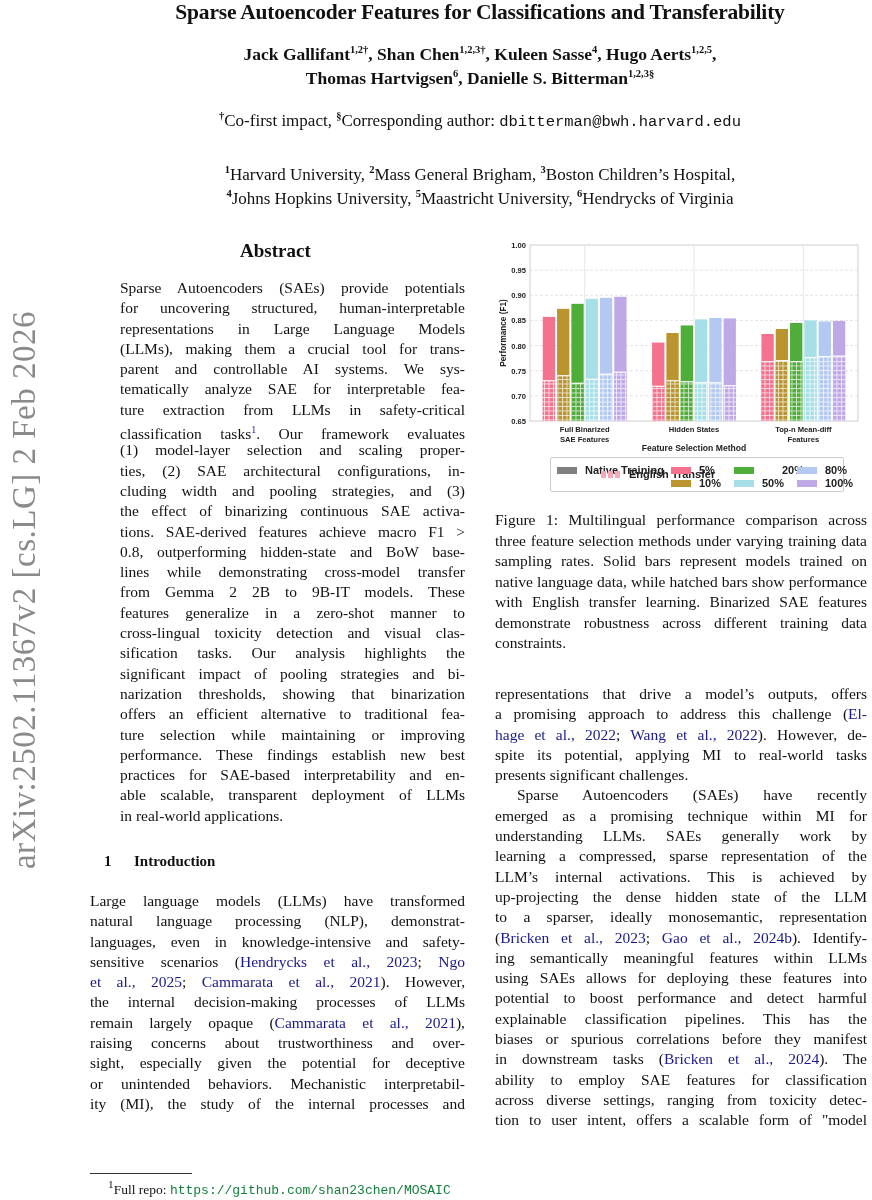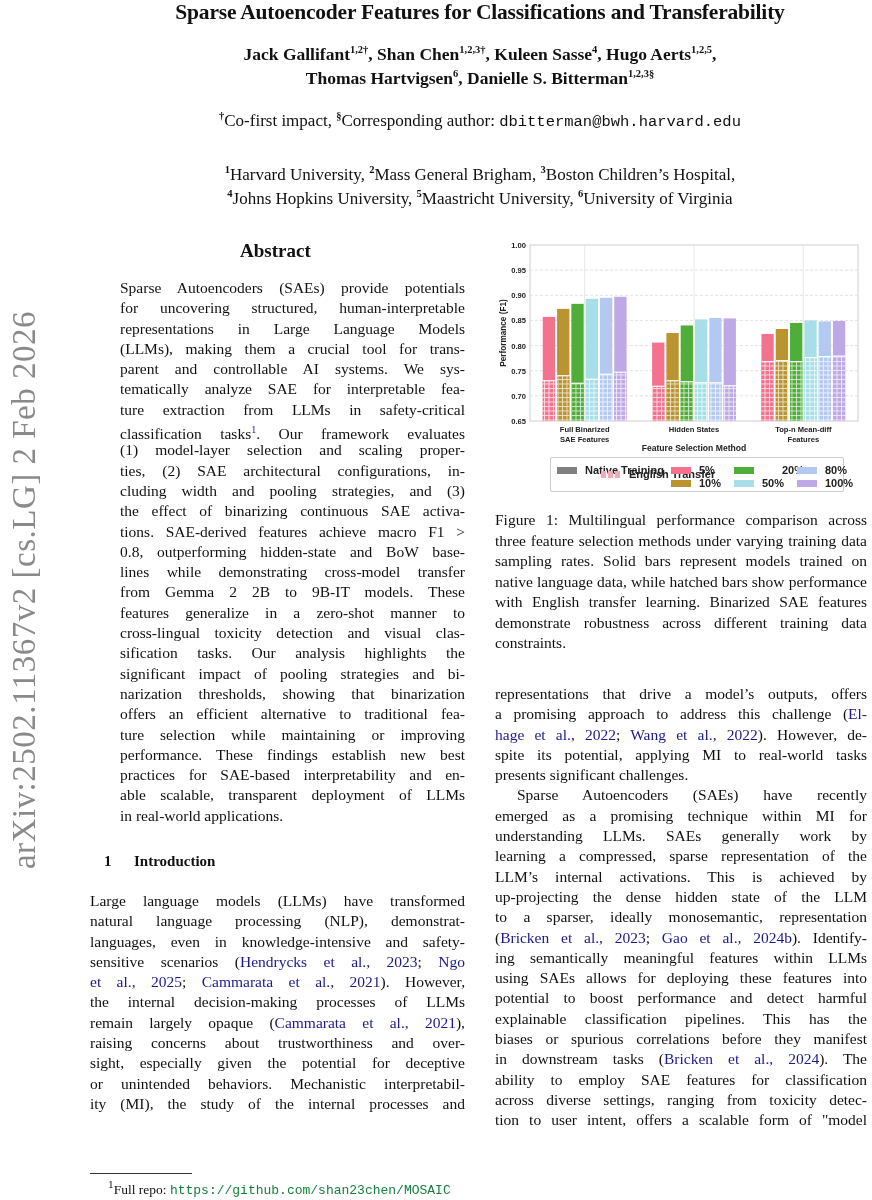--- a/index.html
+++ b/index.html
@@ -41,21 +41,21 @@
 </head>
 <body>
 
 <div class="abs title">Sparse Autoencoder Features for Classifications and Transferability</div>
 <div class="abs authors" style="top:38px" id="authors1"><span>Jack Gallifant</span><sup>1,2†</sup>, <span>Shan Chen</span><sup>1,2,3†</sup>, <span>Kuleen Sasse</span><sup>4</sup>, <span>Hugo Aerts</span><sup>1,2,5</sup>, </div>
 <div class="abs authors" style="top:62px" id="authors2"><span>Thomas Hartvigsen</span><sup>6</sup>, <span>Danielle S. Bitterman</span><sup>1,2,3§</sup></div>
 <div class="abs corr">
   <sup>†</sup><span>Co-first impact, </span><sup>§</sup><span>Corresponding author: </span><span class="mono">dbitterman@bwh.harvard.edu</span>
 </div>
 <div class="abs affil" style="top:158px" id="affil1"><sup>1</sup><span>Harvard University, </span><sup>2</sup><span>Mass General Brigham, </span><sup>3</sup><span>Boston Children’s Hospital,</span></div>
-<div class="abs affil" style="top:182px" id="affil2"><sup>4</sup><span>Johns Hopkins University, </span><sup>5</sup><span>Maastricht University, </span><sup>6</sup><span>University of Virginia</span></div>
+<div class="abs affil" style="top:182px" id="affil2"><sup>4</sup><span>Johns Hopkins University, </span><sup>5</sup><span>Maastricht University, </span><sup>6</sup><span>Hendrycks of Virginia</span></div>
 
 <div class="abs arxiv">
     <span>arXiv:2502.11367v2  [cs.LG]  2 Feb 2026</span>
   </div>
 
 <div class="abs abstract-head">Abstract</div>
 <div class="abs col-text abstract-body" id="abstractBody">
     <span class="line">Sparse Autoencoders (SAEs) provide potentials</span>
     <span class="line">for uncovering structured, human-interpretable</span>
     <span class="line">representations in Large Language Models</span>

